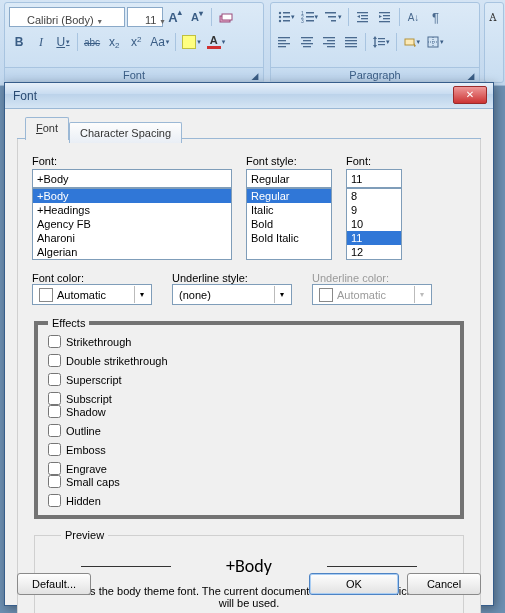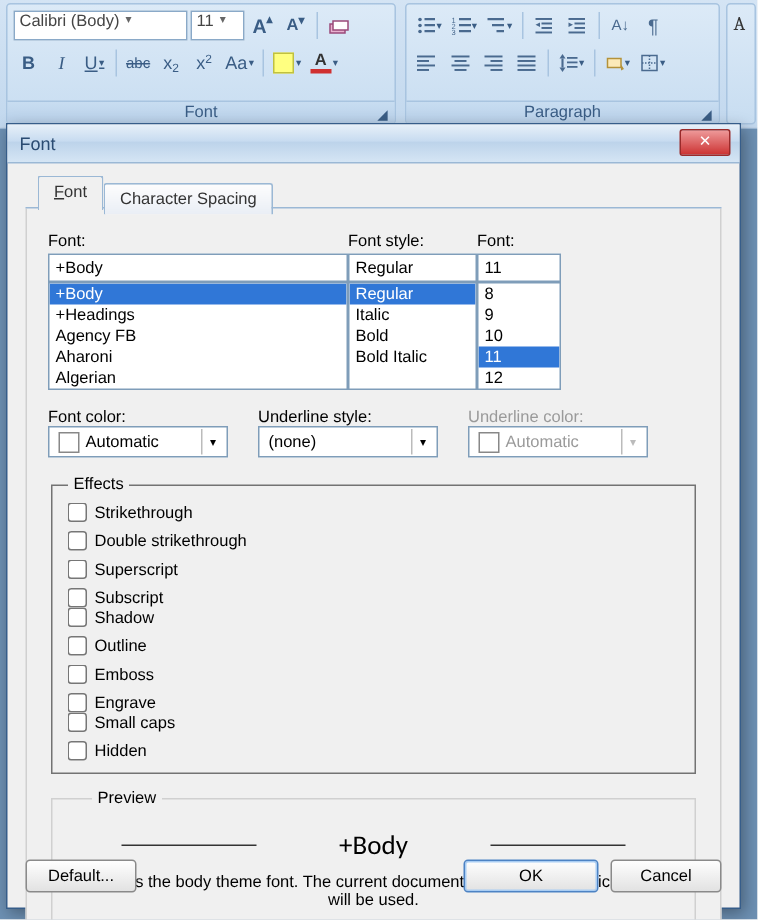--- a/index.html
+++ b/index.html
@@ -46,21 +46,21 @@
   .ribbon-row.r1 { top:3px; height:22px; }
   .ribbon-row.r2 { top:28px; height:22px; }
 
   .rib-btn {
     height:20px; min-width:20px; display:inline-flex; align-items:center; justify-content:center;
     padding:0 2px; border-radius:2px; color:#3a5d85; font-size:12px;
     position:relative;
   }
   .combo {
     height:20px; background:#fff; border:1px solid #8aa9c8;
-    display:flex; align-items:flex-start; padding:0 3px; font-size:11px; color:#444;
+    display:flex; align-items:flex-end; padding:0 17px; font-size:11px; color:#444;
     position:relative;
   }
   .combo .dd { margin-left:4px; font-size:8px; color:#666; }
   .sep { width:1px; height:18px; background:#a8c4e0; margin:0 2px; }
 
   .hl-box { width:14px; height:14px; background:#ffff80; border:1px solid #c0c040; }
   .fc-box { width:14px; height:14px; border-bottom:3px solid #d03030; text-align:center; font-weight:bold; font-size:11px; line-height:11px; color:#333;}
 
   
   .overlay {
@@ -97,21 +97,21 @@
   }
   .tab.active { background:#f0f0f0; top:0; height:23px; z-index:2; }
   .tab.t1 { left:8px; }
   .tab.t2 { left:52px; }
 
   .panel {
     border:1px solid #d0d0d0; border-top:none;
     margin:0 2px; padding:16px 14px 10px; background:#f0f0f0;
   }
 
-  .three-col { display:flex; }
+  .three-col { display:flex; gap:14px; }
   .col label.section { display:block; margin-bottom:2px; text-decoration: none;}
   .und { text-decoration:underline; }
 
   .textbox {
     height:19px; border:1px solid #7f9db9; background:#fff; padding:1px 4px; font-size:11px;
     width:100%;
   }
   .listbox {
     border:1px solid #7f9db9; background:#fff; overflow-y:scroll;
     font-size:11px;
@@ -123,21 +123,21 @@
   .drop {
     height:21px; border:1px solid #7f9db9; background:#fff;
     display:flex; align-items:center; justify-content:space-between;
     padding:0 2px 0 6px; font-size:11px;
   }
   .drop .ar { width:15px; height:17px; border-left:1px solid #bbb;
     display:flex; align-items:center; justify-content:center; font-size:8px;}
   .drop .sw { width:14px; height:14px; border:1px solid #888; margin-right:4px; background:#fff; }
 
   fieldset.effects {
-    margin-top:12px; border:1px solid #737373; padding:6px 10px 8px;
+    margin-top:12px; border:4px solid #737373; padding:6px 10px 8px;
   }
   fieldset legend { font-size:11px; padding:0 4px; }
   .eff-cols { display:flex;flex-direction:column; }
   .eff-cols > div { flex:1; display:flex; flex-direction:column; gap:6px; }
   .chk { display:flex; align-items:center; gap:5px; font-size:11px; }
   .chk input { width:13px; height:13px; margin:0; }
 
   fieldset.preview { margin-top:10px; border:1px solid #d0d0d0; padding:8px 26px; }
   .preview-line {
     margin:6px 20px 8px; text-align:center; font-size:18px; font-family:Calibri,Arial,sans-serif;

